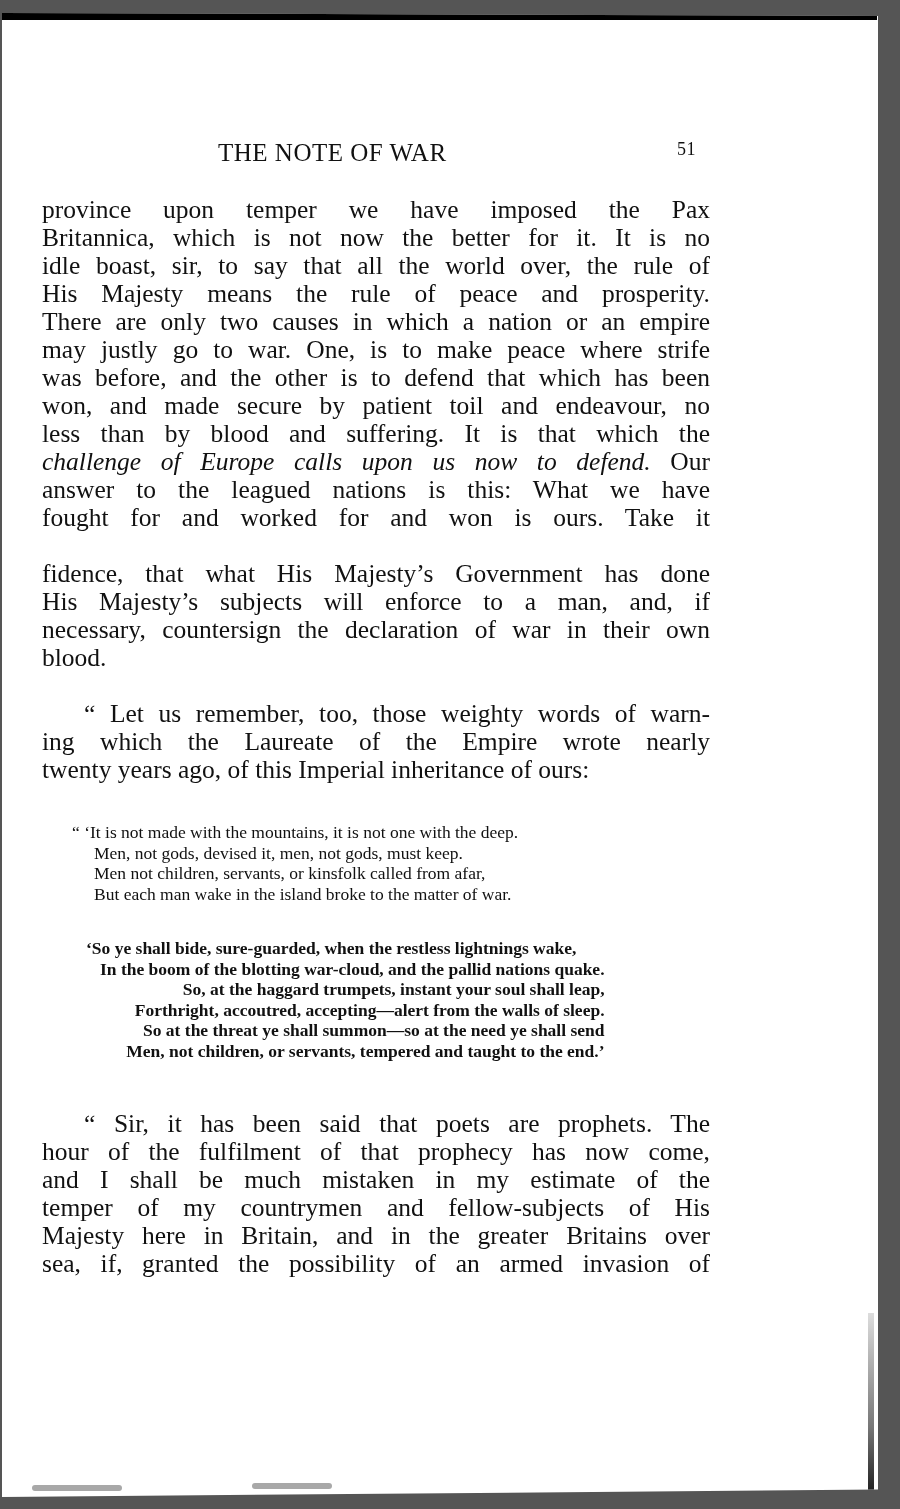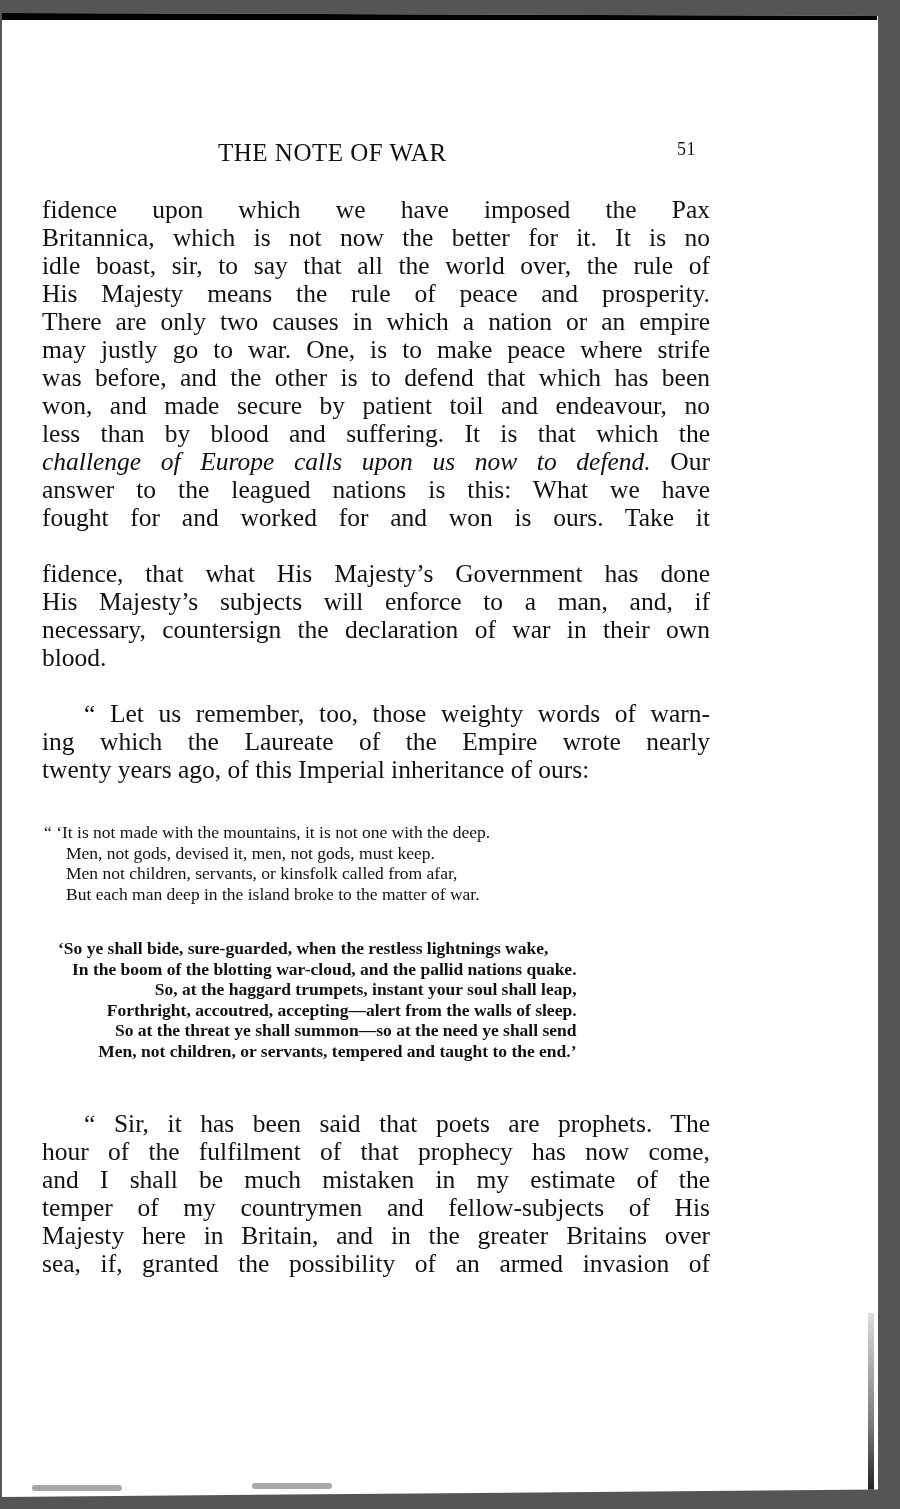--- a/index.html
+++ b/index.html
@@ -88,42 +88,42 @@
       padding-left: 42px;
     }
     .it { font-style: italic; }
     .verse {
       position: absolute;
       left: 44px;
       font-size: 17.5px;
       line-height: 20.5px;
       white-space: nowrap;
     }
-    .verse .vline { display: block; }
+    .verse .vline { display: block; margin-left: 28px; }
     .verse .vline.cont { padding-left: 22px; }
     .verse .vline.cont2 { padding-left: 14px; text-align: right; }
     .verse-block-2 { left: 58px; font-weight: bold; }
   </style>
 </head>
 <body>
 
 <div class="page">
   <div class="top-bar"></div>
   <div class="right-edge"></div>
   <div class="smudge" style="left:30px; top:1472px; width:90px;"></div>
   <div class="smudge" style="left:250px; top:1470px; width:80px;"></div>
 </div>
 
 <div class="running-head">
   <span class="title">THE NOTE OF WAR</span>
   <span class="folio">51</span>
 </div>
 
 <div class="body-text" style="top:196px;">
-  <span class="line">fidence upon which we have imposed the Pax</span>
+  <span class="line">province upon temper we have imposed the Pax</span>
   <span class="line">Britannica, which is not now the better for it.  It is no</span>
   <span class="line">idle boast, sir, to say that all the world over, the rule of</span>
   <span class="line">His Majesty means the rule of peace and prosperity.</span>
   <span class="line">There are only two causes in which a nation or an empire</span>
   <span class="line">may justly go to war.  One, is to make peace where strife</span>
   <span class="line">was before, and the other is to defend that which has been</span>
   <span class="line">won, and made secure by patient toil and endeavour, no</span>
   <span class="line">less than by blood and suffering.  It is that which the</span>
   <span class="line"><span class="it">challenge of Europe calls upon us now to defend.</span><span>  Our</span></span>
   <span class="line">answer to the leagued nations is this:  What we have</span>
@@ -140,21 +140,21 @@
 <div class="body-text" style="top:700px;">
   <span class="line indent">“ Let us remember, too, those weighty words of warn-</span>
   <span class="line">ing which the Laureate of the Empire wrote nearly</span>
   <span class="line end">twenty years ago, of this Imperial inheritance of ours:</span>
 </div>
 
 <div class="verse" style="top:822px;">
   <span class="vline">“ ‘It is not made with the mountains, it is not one with the deep.</span>
   <span class="vline cont">Men, not gods, devised it, men, not gods, must keep.</span>
   <span class="vline cont">Men not children, servants, or kinsfolk called from afar,</span>
-  <span class="vline cont">But each man deep in the island broke to the matter of war.</span>
+  <span class="vline cont">But each man wake in the island broke to the matter of war.</span>
 </div>
 
 <div class="verse verse-block-2" style="top:938px;">
   <span class="vline">‘So ye shall bide, sure-guarded, when the restless lightnings wake,</span>
   <span class="vline cont2">In the boom of the blotting war-cloud, and the pallid nations quake.</span>
   <span class="vline cont2">So, at the haggard trumpets, instant your soul shall leap,</span>
   <span class="vline cont2">Forthright, accoutred, accepting—alert from the walls of sleep.</span>
   <span class="vline cont2">So at the threat ye shall summon—so at the need ye shall send</span>
   <span class="vline cont2">Men, not children, or servants, tempered and taught to the end.’</span>
 </div>

